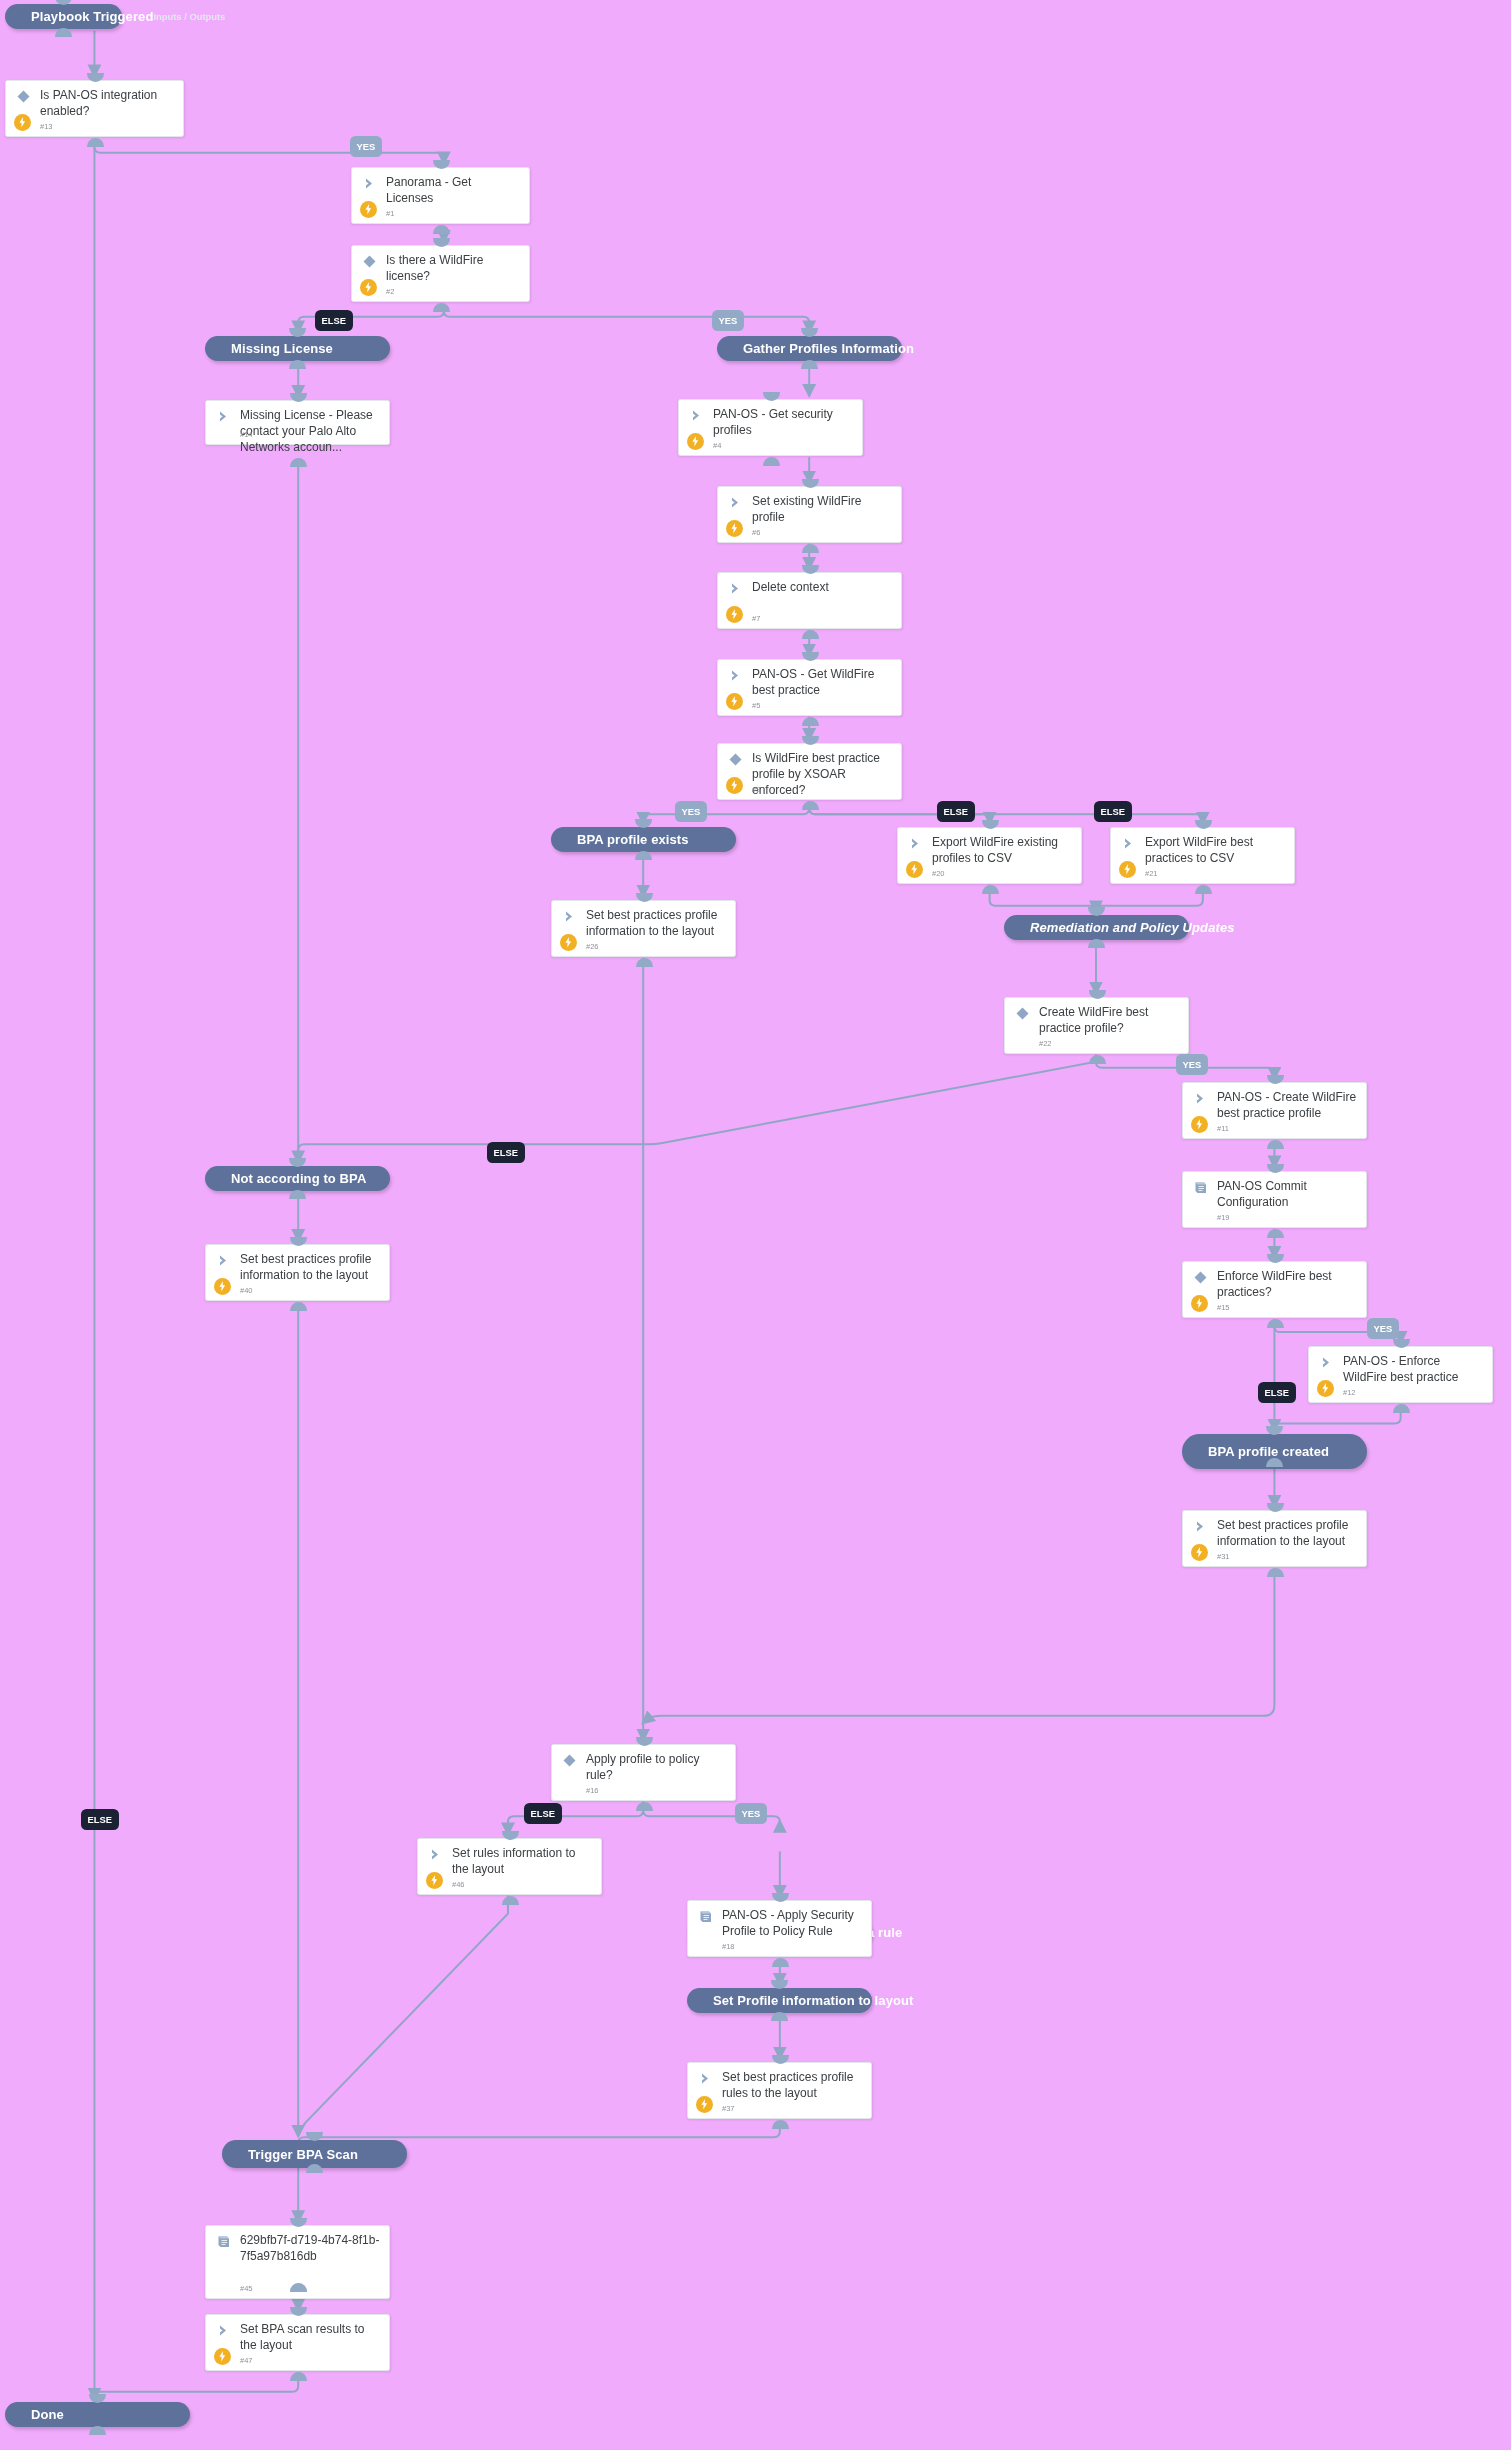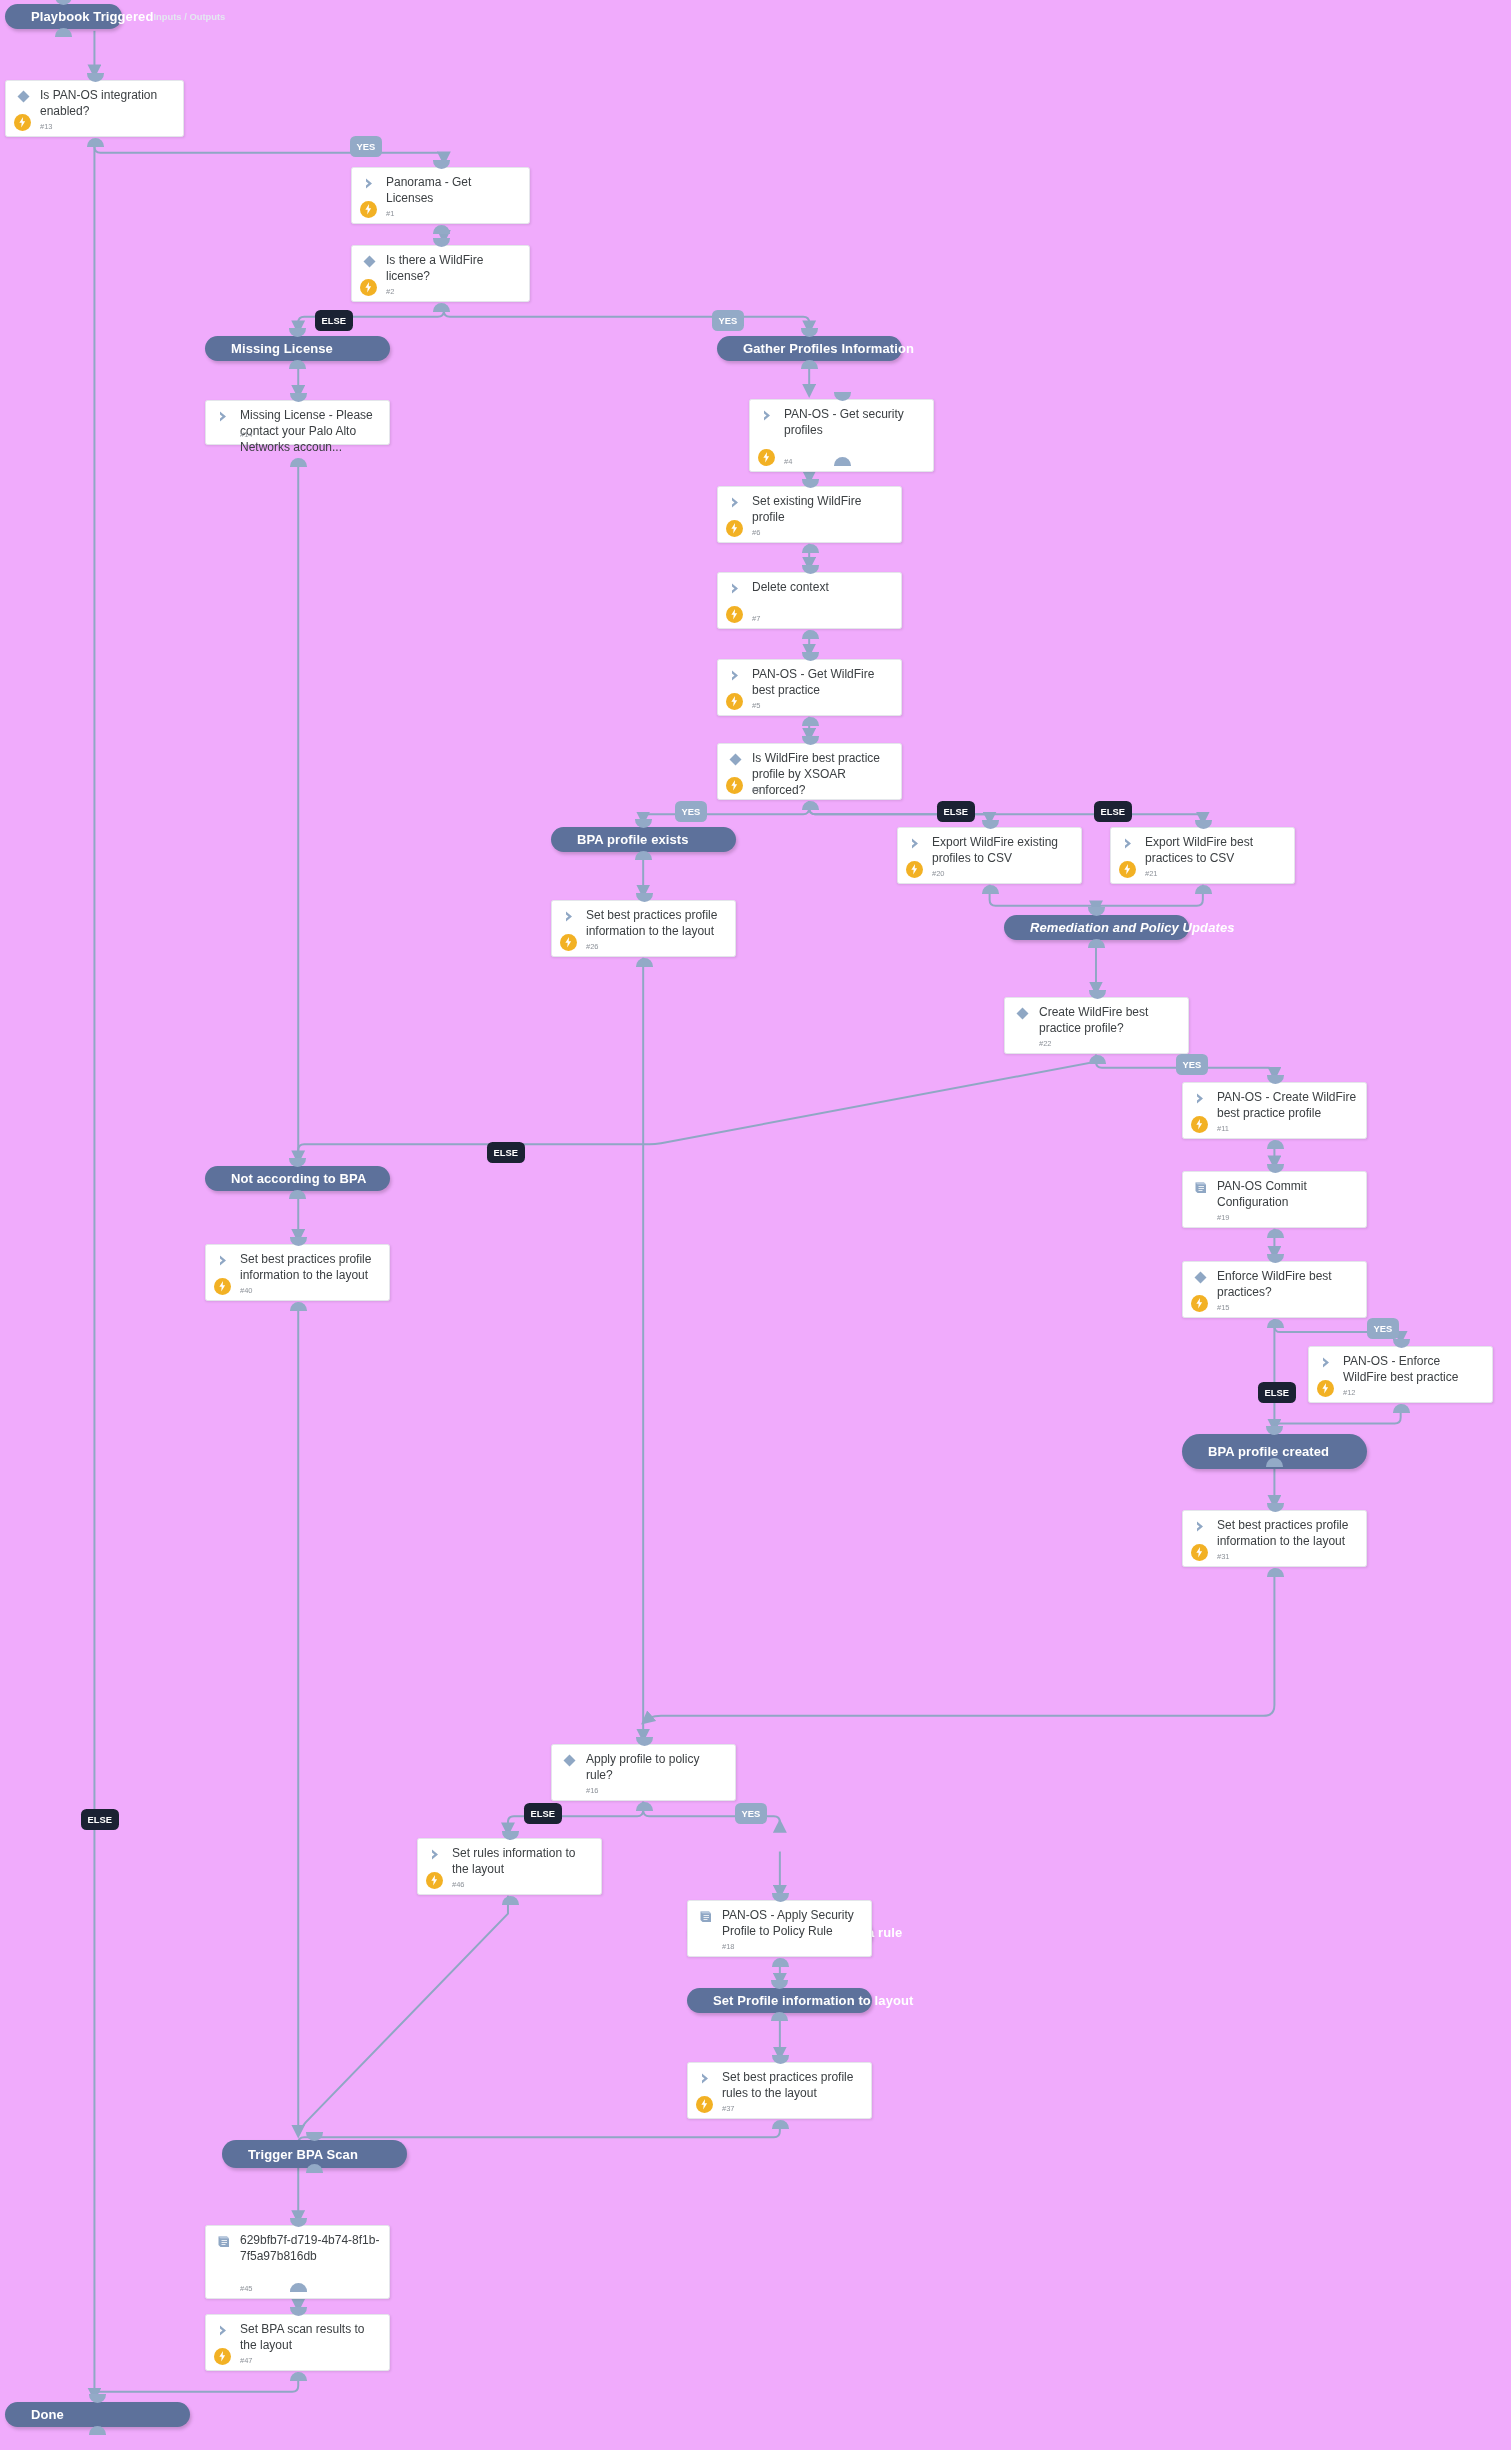--- a/index.html
+++ b/index.html
@@ -275,21 +275,21 @@
         <div class="t-label">Missing License - Please contact your Palo Alto Networks accoun...</div>
         <div class="t-num">#14</div>
         <div class="cap bot" style="left: 84px; top: 57px;"></div>
         <div class="cap top" style="left: 84px; top: -8px;"></div>
       </div>
       <div class="pill" style="left: 717px; top: 336px; width: 185px; height: 25px;">
         <span class="pill-title">Gather Profiles Information</span>
         <div class="cap bot" style="left: 84px; top: 24px;"></div>
         <div class="cap top" style="left: 84px; top: -8px;"></div>
       </div>
-      <div class="task" style="left: 749px; top: 399px; width: 185px; height: 73px;">
+      <div class="task" style="left: 678px; top: 399px; width: 185px; height: 57px;">
         <span class="t-icon"><svg viewBox="0 0 30 30" width="15" height="15">
             <path d="M8 5 L20 15 L8 25 L8 19 L13 15 L8 11 Z" fill="#8fa7c4"></path>
           </svg></span>
         <div class="t-label">PAN-OS - Get security profiles</div>
         <div class="t-num">#4</div>
         <div class="t-bolt">
           <svg viewBox="0 0 12 18">
             <path d="M7.4 0 L1 10 L5 10 L4.2 18 L11 7.4 L6.8 7.4 Z" fill="#ffffff"></path>
           </svg>
         </div>

